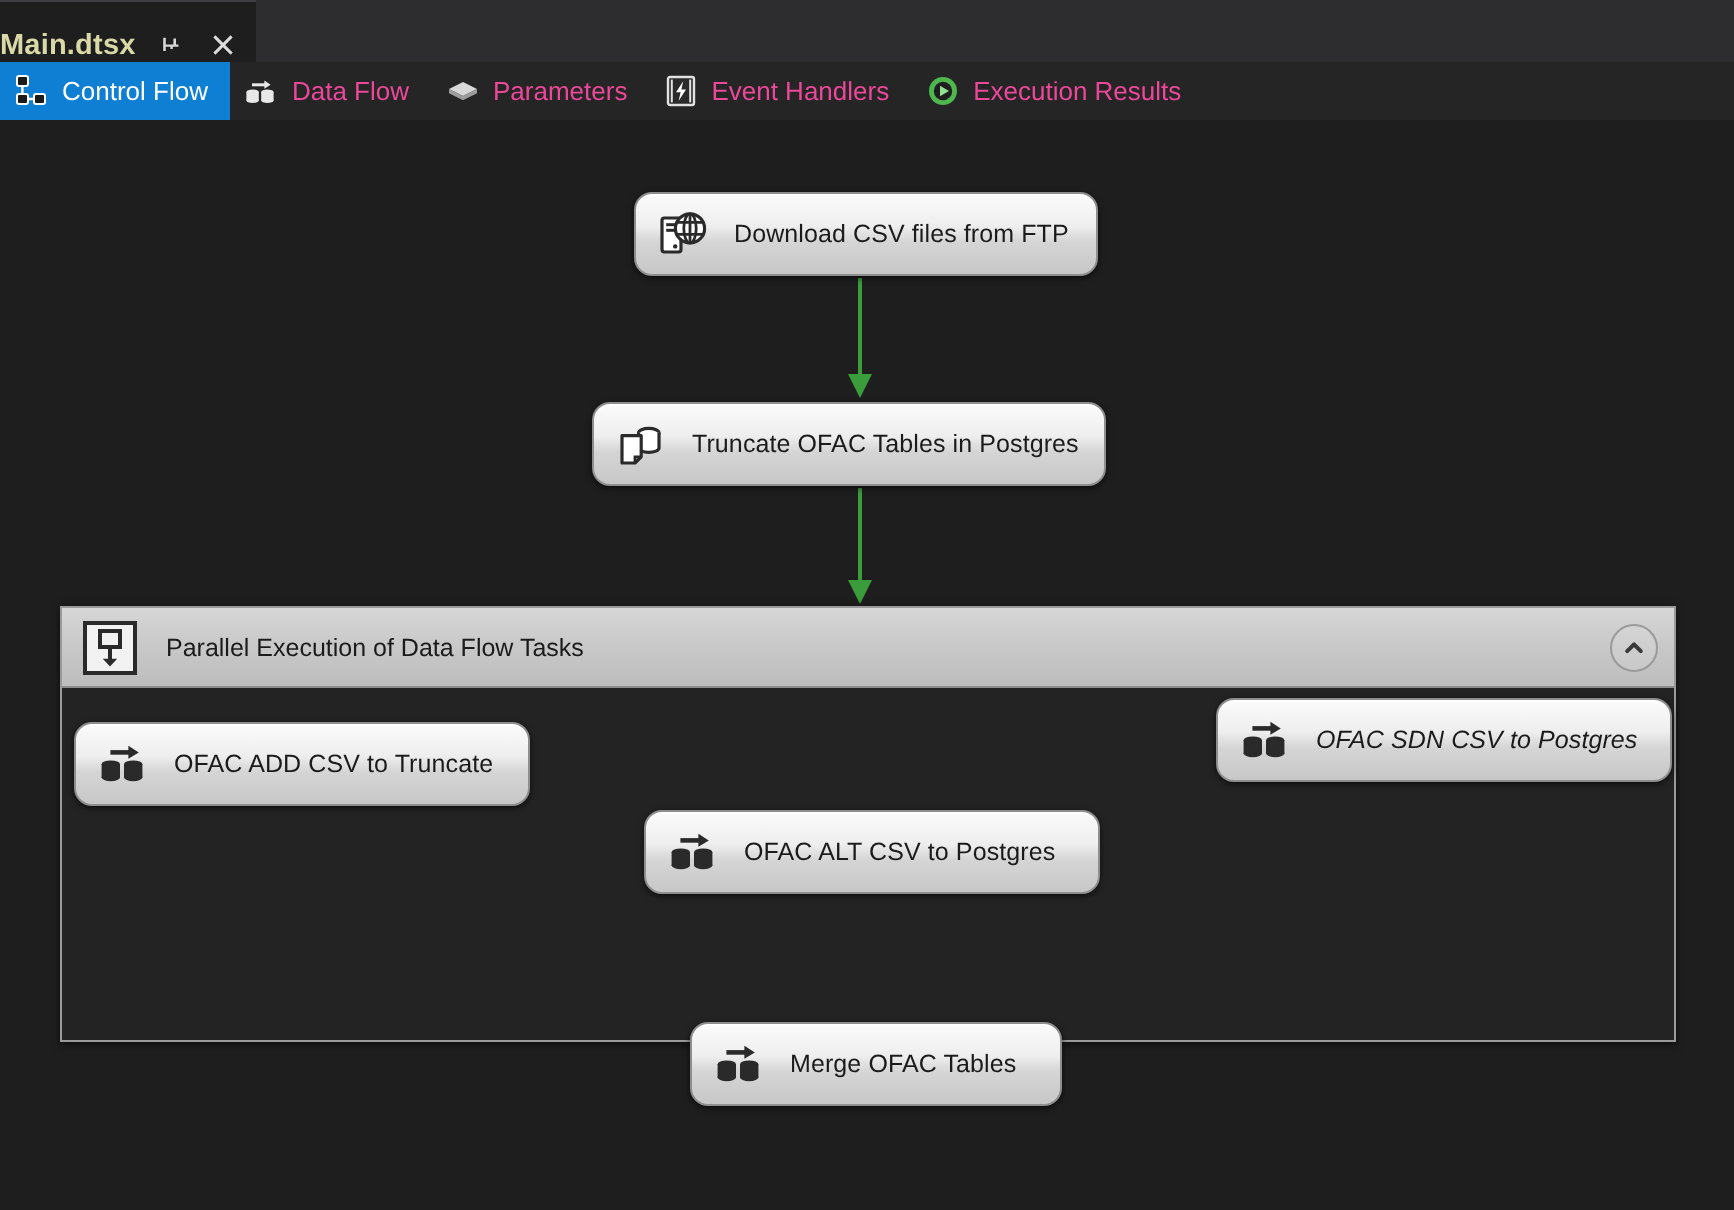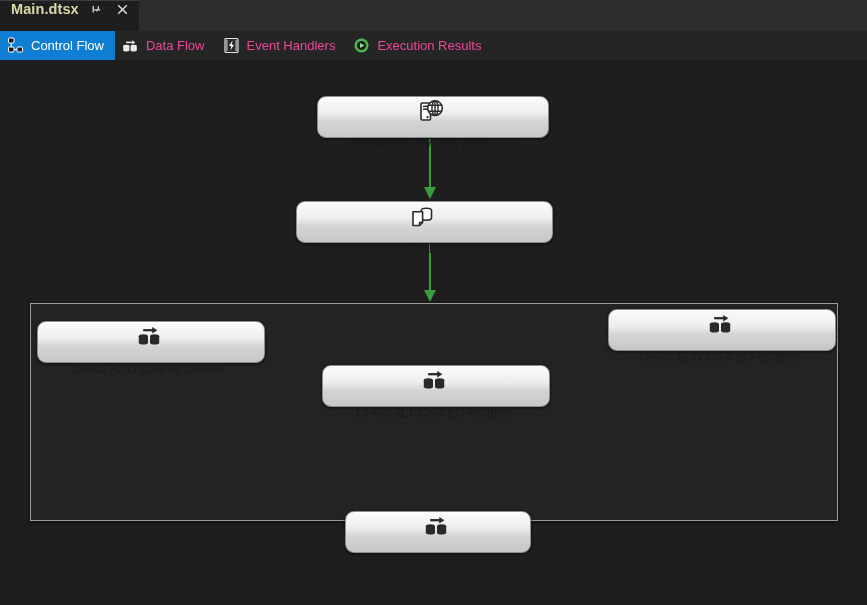--- a/index.html
+++ b/index.html
@@ -18,22 +18,22 @@
     height: 31px;
     background: #2d2d30;
     display: flex;
     align-items: flex-end;
     position: relative;
   }
   .doc-tab {
     height: 31px;
     background: #1e1e1e;
     display: flex;
-    align-items: flex-start;
-    padding: 0 8px 0 11px;
+    align-items: flex-end;
+    padding: 0 8px 0 0;
     gap: 9px;
     box-sizing: border-box;
     border-top: 1px solid #3f3f41;
   }
   .doc-tab-title {
     color: #d9d9a8;
     font-size: 14.5px;
     font-weight: bold;
     letter-spacing: .1px;
     white-space: nowrap;
@@ -84,21 +84,20 @@
     height: 42px;
     border-radius: 9px;
     background: linear-gradient(to bottom, #fbfbfb 0%, #eeeeee 40%, #d5d5d5 60%, #c7c7c7 100%);
     border: 1px solid #8e8e8e;
     box-shadow: 0 1px 3px rgba(0,0,0,.65), inset 0 1px 0 rgba(255,255,255,.85);
     display: flex;
     align-items: center;
     padding-left: 9px;
     padding-right: 14px;
     gap: 12px;
-    flex-direction: column;
   }
   .node .nicon { width: 28px; height: 28px; flex: 0 0 28px; display:flex; align-items:center; justify-content:center; }
   .node .nicon svg { display:block; }
   .node .nlabel {
     font-size: 12.5px;
     color: #1b1b1b;
     white-space: nowrap;
     letter-spacing: .05px;
   }
 
@@ -178,20 +177,29 @@
         <ellipse cx="11.7" cy="9" rx="3.1" ry="1.3" fill="#e8e8e8"></ellipse>
         <rect x="8.6" y="9" width="6.2" height="4.2" fill="#e8e8e8"></rect>
         <ellipse cx="11.7" cy="13.2" rx="3.1" ry="1.3" fill="#e8e8e8"></ellipse>
         <path d="M4 5.4 H11" stroke="#e8e8e8" stroke-width="1.5" fill="none"></path>
         <path d="M10.2 3.3 L13.3 5.4 L10.2 7.4 Z" fill="#e8e8e8"></path>
       </svg>
     </span>
     <span>Data Flow</span>
   </div>
 
+  <div class="dtab">
+    <span class="ico">
+      <svg width="17" height="17" viewBox="0 0 17 17">
+        <path d="M1.5 7.5 L8.5 4 L15.5 7.5 L8.5 11 Z" fill="#d8d8d8"></path>
+        <path d="M1.5 7.5 L1.5 9.6 L8.5 13.1 L15.5 9.6 L15.5 7.5 L8.5 11 Z" fill="#9d9d9d"></path>
+      </svg>
+    </span>
+    <span>Parameters</span>
+  </div>
 
   <div class="dtab">
     <span class="ico">
       <svg width="17" height="17" viewBox="0 0 17 17">
         <rect x="2" y="1.5" width="13" height="14" rx="1" fill="#2b2b2b" stroke="#e2e2e2" stroke-width="1.2"></rect>
         <rect x="3.4" y="2.8" width="1" height="11.4" fill="#e2e2e2"></rect>
         <rect x="12.6" y="2.8" width="1" height="11.4" fill="#e2e2e2"></rect>
         <path d="M9.6 3.6 L6 9.1 h2.3 l-1 4.4 L11 7.8 H8.7 z" fill="#ffffff"></path>
       </svg>
     </span>
@@ -248,36 +256,52 @@
         <ellipse cx="18.4" cy="8.4" rx="5.1" ry="2.2" fill="#ffffff" stroke="#2a2a2a" stroke-width="1.6"></ellipse>
         <path d="M13.3 8.4 V16 a5.1 2.2 0 0 0 10.2 0 V8.4" fill="#ffffff" stroke="#2a2a2a" stroke-width="1.6"></path>
         <path d="M5 9.8 h9.6 v10.6 l-3.1 3.1 H5 z" fill="#ffffff" stroke="#2a2a2a" stroke-width="1.6" stroke-linejoin="round"></path>
         <path d="M14.6 20.4 h-3.1 v3.1" fill="none" stroke="#2a2a2a" stroke-width="1.4"></path>
       </svg>
     </span>
     <span class="nlabel">Truncate OFAC Tables in Postgres</span>
   </div>
 
   <div class="container" style="left:30px; top:243px; width:808px; height:218px;">
+    <div class="container-header">
+      <span class="cicon">
+        <svg width="30" height="30" viewBox="0 0 30 30">
+          <rect x="2.5" y="2.5" width="25" height="25" fill="#f2f2f2" stroke="#2a2a2a" stroke-width="2"></rect>
+          <rect x="10" y="6.5" width="10" height="8" fill="none" stroke="#2a2a2a" stroke-width="2"></rect>
+          <path d="M15 15 V22" stroke="#2a2a2a" stroke-width="2"></path>
+          <path d="M11.4 20.4 L15 24.2 L18.6 20.4 Z" fill="#2a2a2a"></path>
+        </svg>
+      </span>
+      <span class="container-title">Parallel Execution of Data Flow Tasks</span>
+      <span class="collapse-btn">
+        <svg width="12" height="12" viewBox="0 0 12 12">
+          <path d="M2.6 7.6 L6 4.2 L9.4 7.6" stroke="#3a3a3a" stroke-width="2" fill="none" stroke-linecap="round" stroke-linejoin="round"></path>
+        </svg>
+      </span>
+    </div>
     <div class="container-body">
 
       <div class="node" style="left:6px; top:17px; width:228px;">
         <span class="nicon">
           <svg width="28" height="28" viewBox="0 0 28 28">
             <ellipse cx="8.4" cy="14.2" rx="4.6" ry="2" fill="#2a2a2a"></ellipse>
             <rect x="3.8" y="14.2" width="9.2" height="6.4" fill="#2a2a2a"></rect>
             <ellipse cx="8.4" cy="20.6" rx="4.6" ry="2" fill="#2a2a2a"></ellipse>
             <ellipse cx="19.6" cy="14.2" rx="4.6" ry="2" fill="#2a2a2a"></ellipse>
             <rect x="15" y="14.2" width="9.2" height="6.4" fill="#2a2a2a"></rect>
             <ellipse cx="19.6" cy="20.6" rx="4.6" ry="2" fill="#2a2a2a"></ellipse>
             <path d="M8.2 8.2 H18.6" stroke="#2a2a2a" stroke-width="2.3" fill="none"></path>
             <path d="M17.2 4.9 L22.4 8.2 L17.2 11.4 Z" fill="#2a2a2a"></path>
           </svg>
         </span>
-        <span class="nlabel">OFAC ADD CSV to Control</span>
+        <span class="nlabel">OFAC ADD CSV to Truncate</span>
       </div>
 
       <div class="node" style="left:291px; top:17px; width:228px;margin-top:44px;">
         <span class="nicon">
           <svg width="28" height="28" viewBox="0 0 28 28">
             <ellipse cx="8.4" cy="14.2" rx="4.6" ry="2" fill="#2a2a2a"></ellipse>
             <rect x="3.8" y="14.2" width="9.2" height="6.4" fill="#2a2a2a"></rect>
             <ellipse cx="8.4" cy="20.6" rx="4.6" ry="2" fill="#2a2a2a"></ellipse>
             <ellipse cx="19.6" cy="14.2" rx="4.6" ry="2" fill="#2a2a2a"></ellipse>
             <rect x="15" y="14.2" width="9.2" height="6.4" fill="#2a2a2a"></rect>
@@ -314,16 +338,16 @@
         <ellipse cx="8.4" cy="14.2" rx="4.6" ry="2" fill="#2a2a2a"></ellipse>
         <rect x="3.8" y="14.2" width="9.2" height="6.4" fill="#2a2a2a"></rect>
         <ellipse cx="8.4" cy="20.6" rx="4.6" ry="2" fill="#2a2a2a"></ellipse>
         <ellipse cx="19.6" cy="14.2" rx="4.6" ry="2" fill="#2a2a2a"></ellipse>
         <rect x="15" y="14.2" width="9.2" height="6.4" fill="#2a2a2a"></rect>
         <ellipse cx="19.6" cy="20.6" rx="4.6" ry="2" fill="#2a2a2a"></ellipse>
         <path d="M8.2 8.2 H18.6" stroke="#2a2a2a" stroke-width="2.3" fill="none"></path>
         <path d="M17.2 4.9 L22.4 8.2 L17.2 11.4 Z" fill="#2a2a2a"></path>
       </svg>
     </span>
-    <span class="nlabel">Tasks OFAC Tables</span>
+    <span class="nlabel">Merge OFAC Tables</span>
   </div>
 
 </div>
 
 </body></html>

